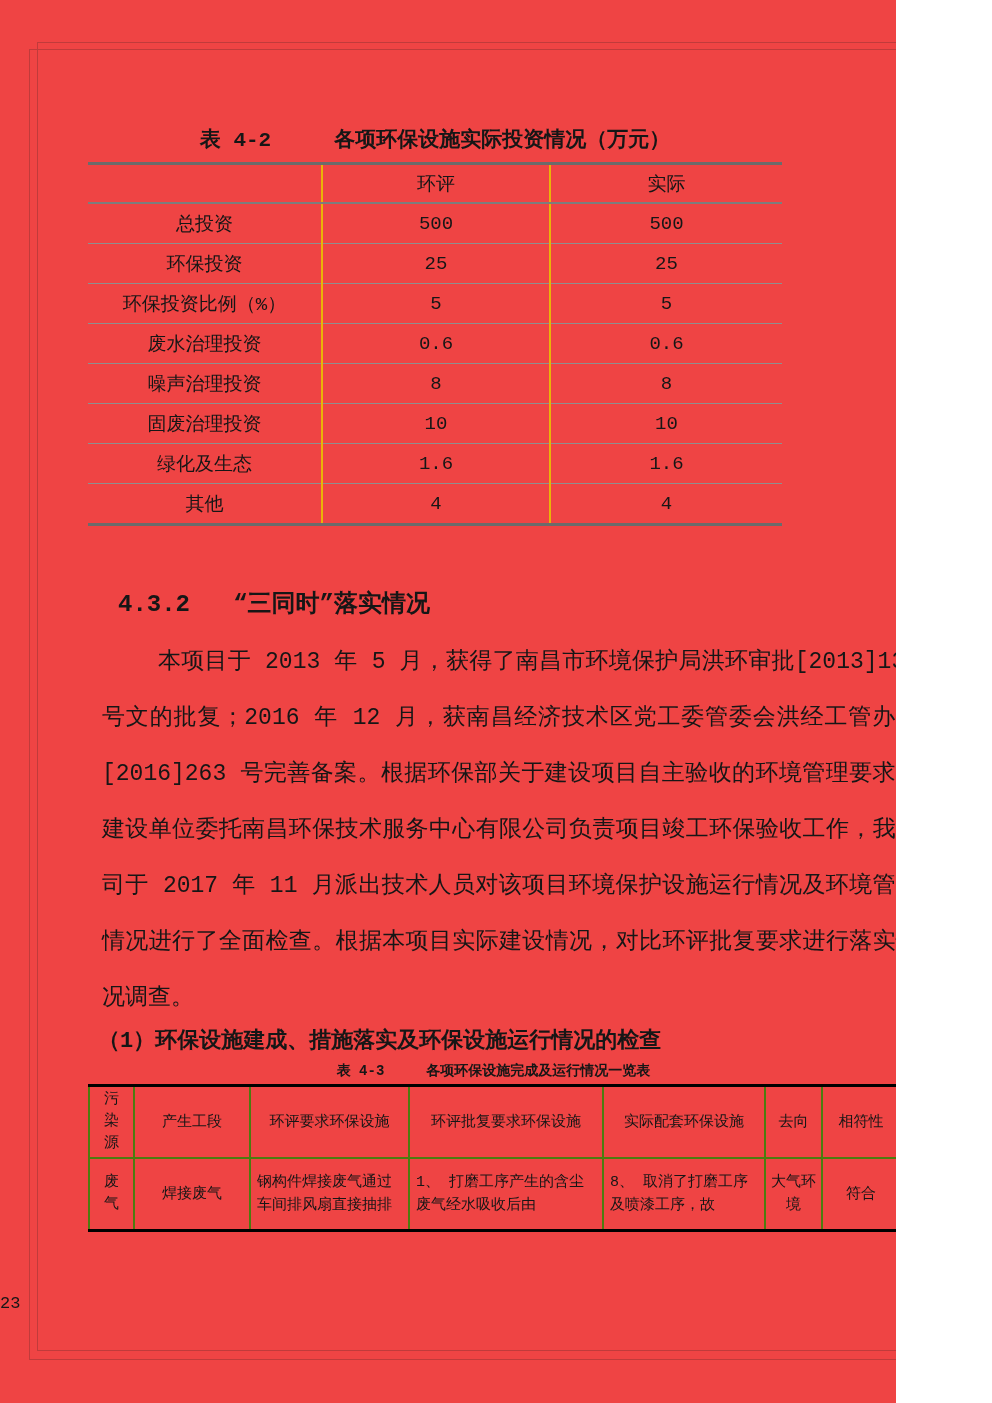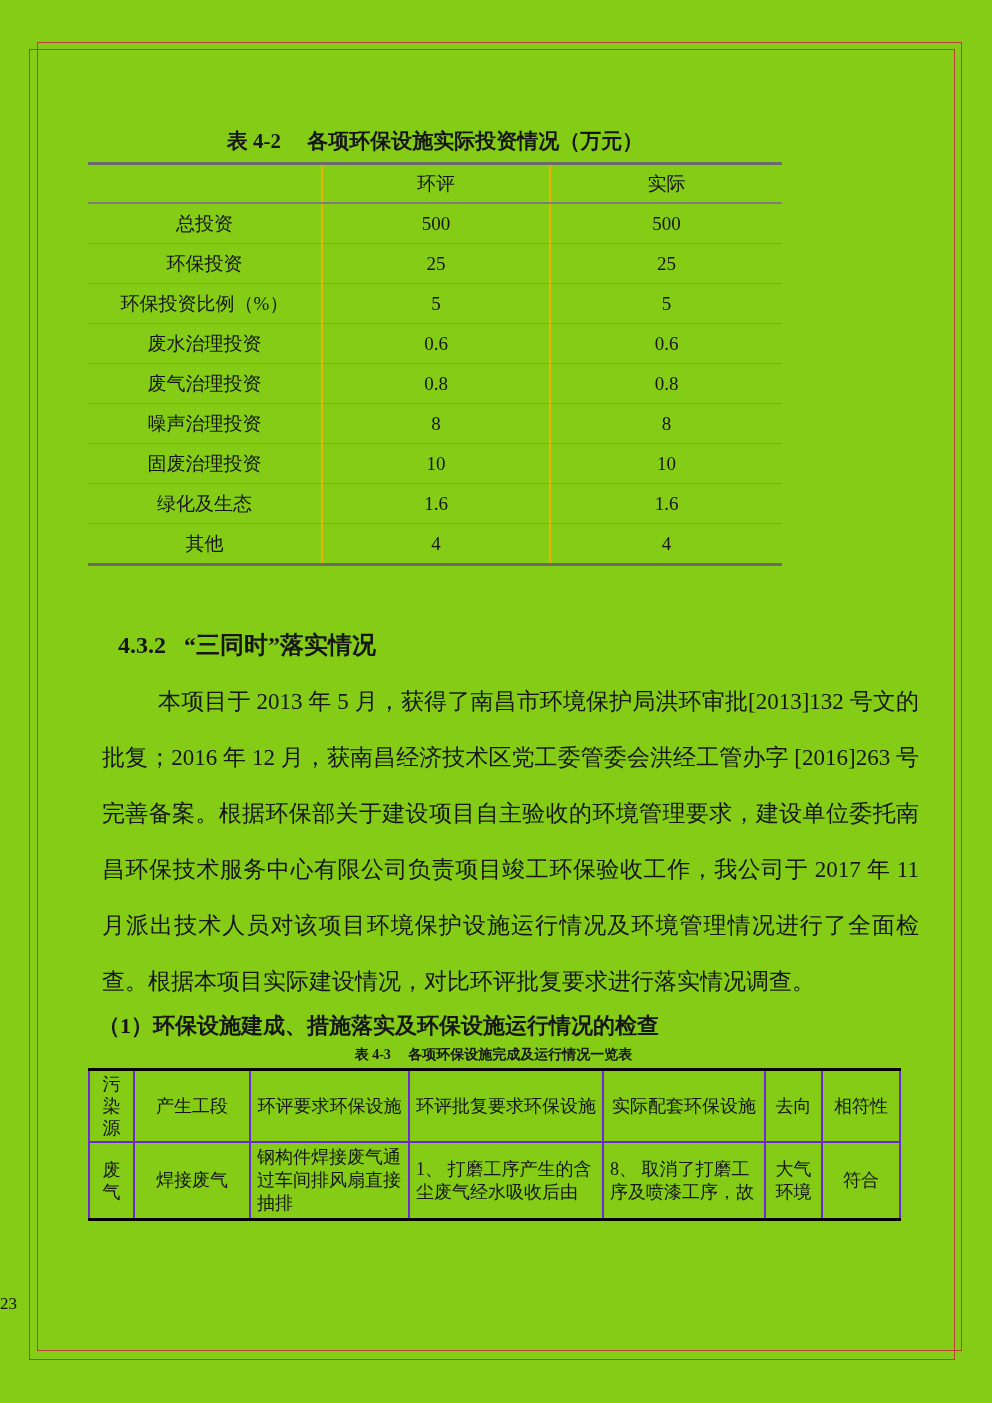--- a/index.html
+++ b/index.html
@@ -1,18 +1,18 @@
 <!DOCTYPE html>
 <html><head>
 <meta charset="utf-8">
 <style>
   html,body{margin:0;padding:0;background:#ffffff;}
   .page{
-    position:relative;width:992px;height:1403px;background:#84cc16;
-    font-family:Liberation Serif, serif;color:#161616;
+    position:relative;width:896px;height:1403px;background:#ef4444;
+    font-family:Liberation Mono, monospace;color:#161616;
     overflow:hidden;
   }
   
   .frame{position:absolute;border:1px solid #c03b3b;pointer-events:none;}
   .frame-a{left:37px;top:42px;width:923px;height:1307px;}
   .frame-b{left:29px;top:49px;width:924px;height:1309px;}
 
   .content{position:absolute;left:88px;top:126px;width:817px;}
 
   
@@ -33,21 +33,21 @@
   .body-para{
     margin:12px 0 0 14px;width:817px;font-size:23px;line-height:56px;
     text-align:justify;text-indent:56px;
   }
   .sub-h{padding-left:10px;font-weight:bold;font-size:22px;line-height:32px;}
   .t43-title{width:811px;text-align:center;font-weight:bold;font-size:14px;line-height:26px;white-space:pre;}
 
   
   .t43{width:811px;border-top:3px solid #000;border-bottom:3px solid #000;}
   .t43 th,.t43 td{
-    border:2px solid #6d28d9;font-weight:normal;font-size:18px;
+    border:2px solid #4d7c0f;font-weight:normal;font-size:15px;
     vertical-align:middle;padding:2px 4px;
   }
   .t43 thead th{height:63px;text-align:center;line-height:23px;}
   .t43 tbody td{height:64px;line-height:23px;}
   .t43 .c{text-align:center;}
   .t43 .l{text-align:left;padding:3px 6px;word-break:break-all;}
   .t43 .wrapcjk{word-break:break-all;text-align:center;}
   .vc{display:inline-block;width:1.1em;word-break:break-all;line-height:22px;text-align:center;vertical-align:middle;}
 
   .page-num{position:absolute;left:0;top:1294px;width:992px;text-align:left;font-size:17px;}
@@ -89,25 +89,20 @@
           </tr>
           <tr>
             <td>环保投资比例（%）</td>
             <td>5</td>
             <td>5</td>
           </tr>
           <tr>
             <td>废水治理投资</td>
             <td>0.6</td>
             <td>0.6</td>
-          </tr>
-          <tr>
-            <td>废气治理投资</td>
-            <td>0.8</td>
-            <td>0.8</td>
           </tr>
           <tr>
             <td>噪声治理投资</td>
             <td>8</td>
             <td>8</td>
           </tr>
           <tr>
             <td>固废治理投资</td>
             <td>10</td>
             <td>10</td>

